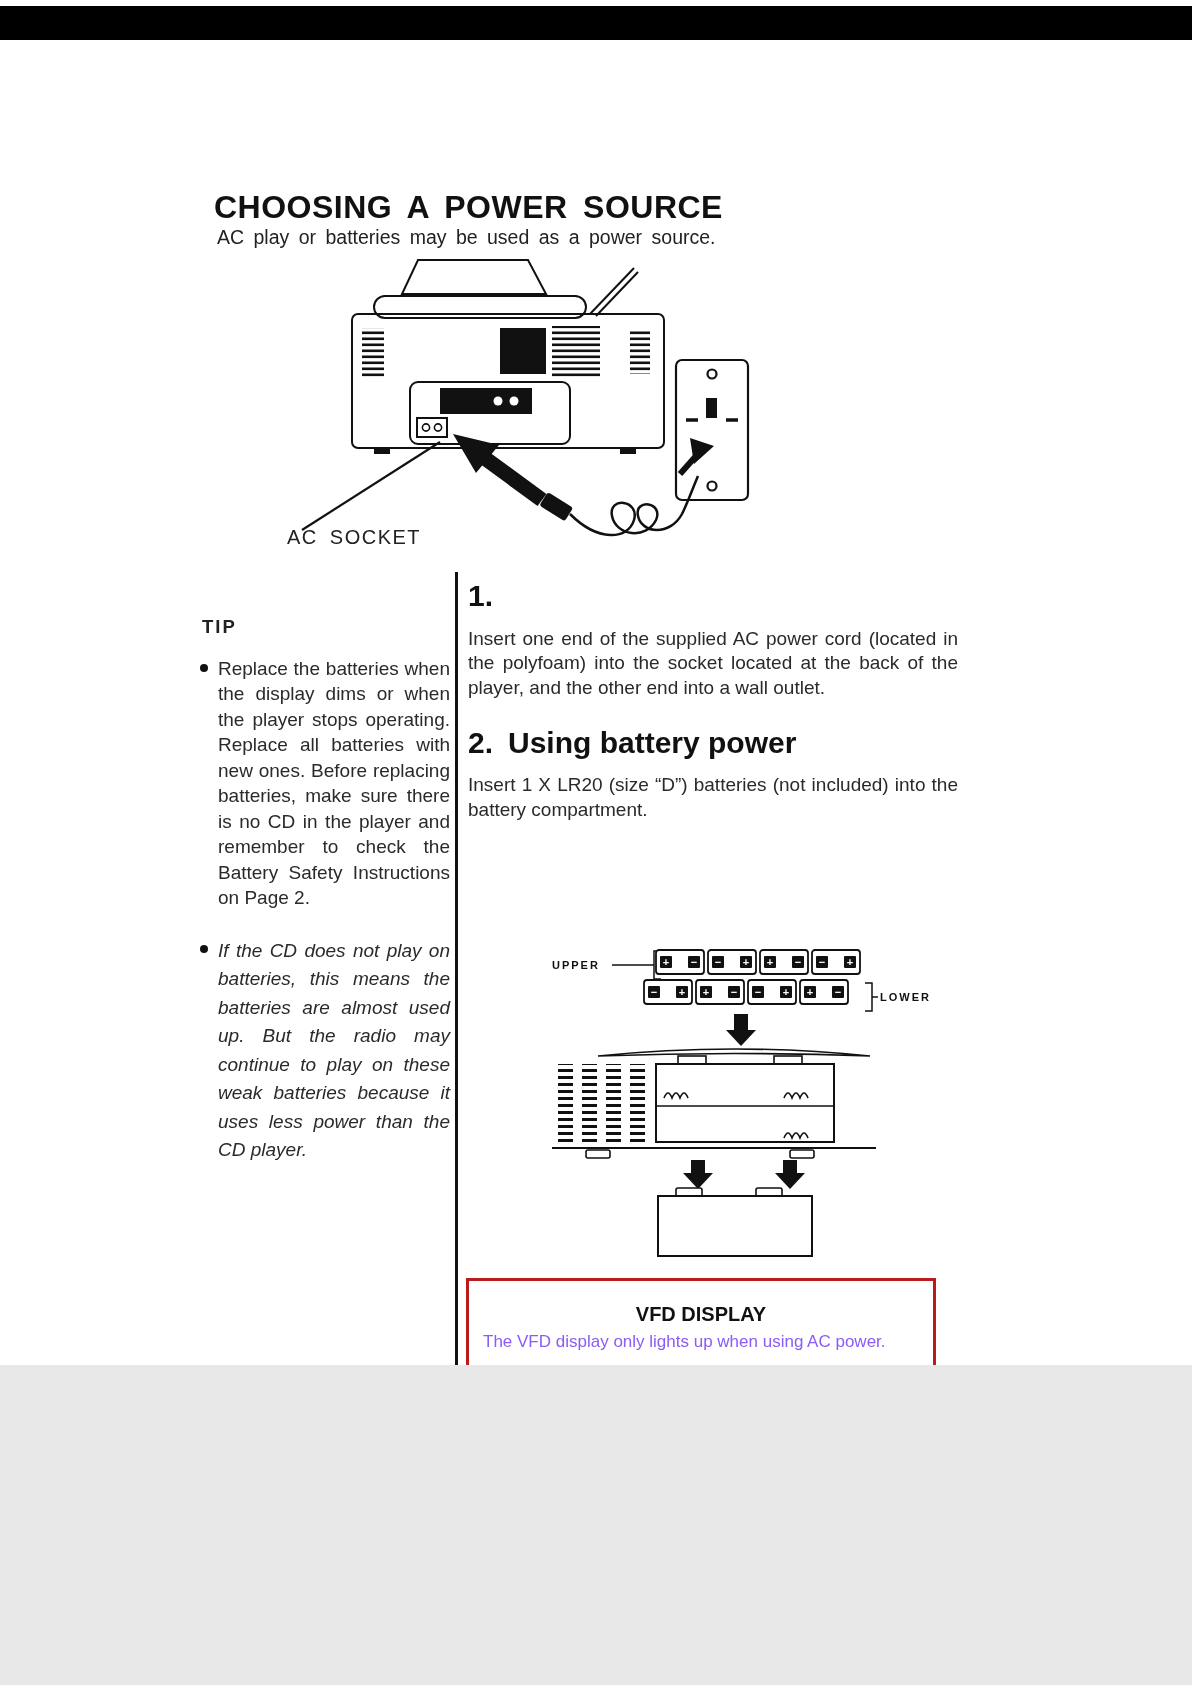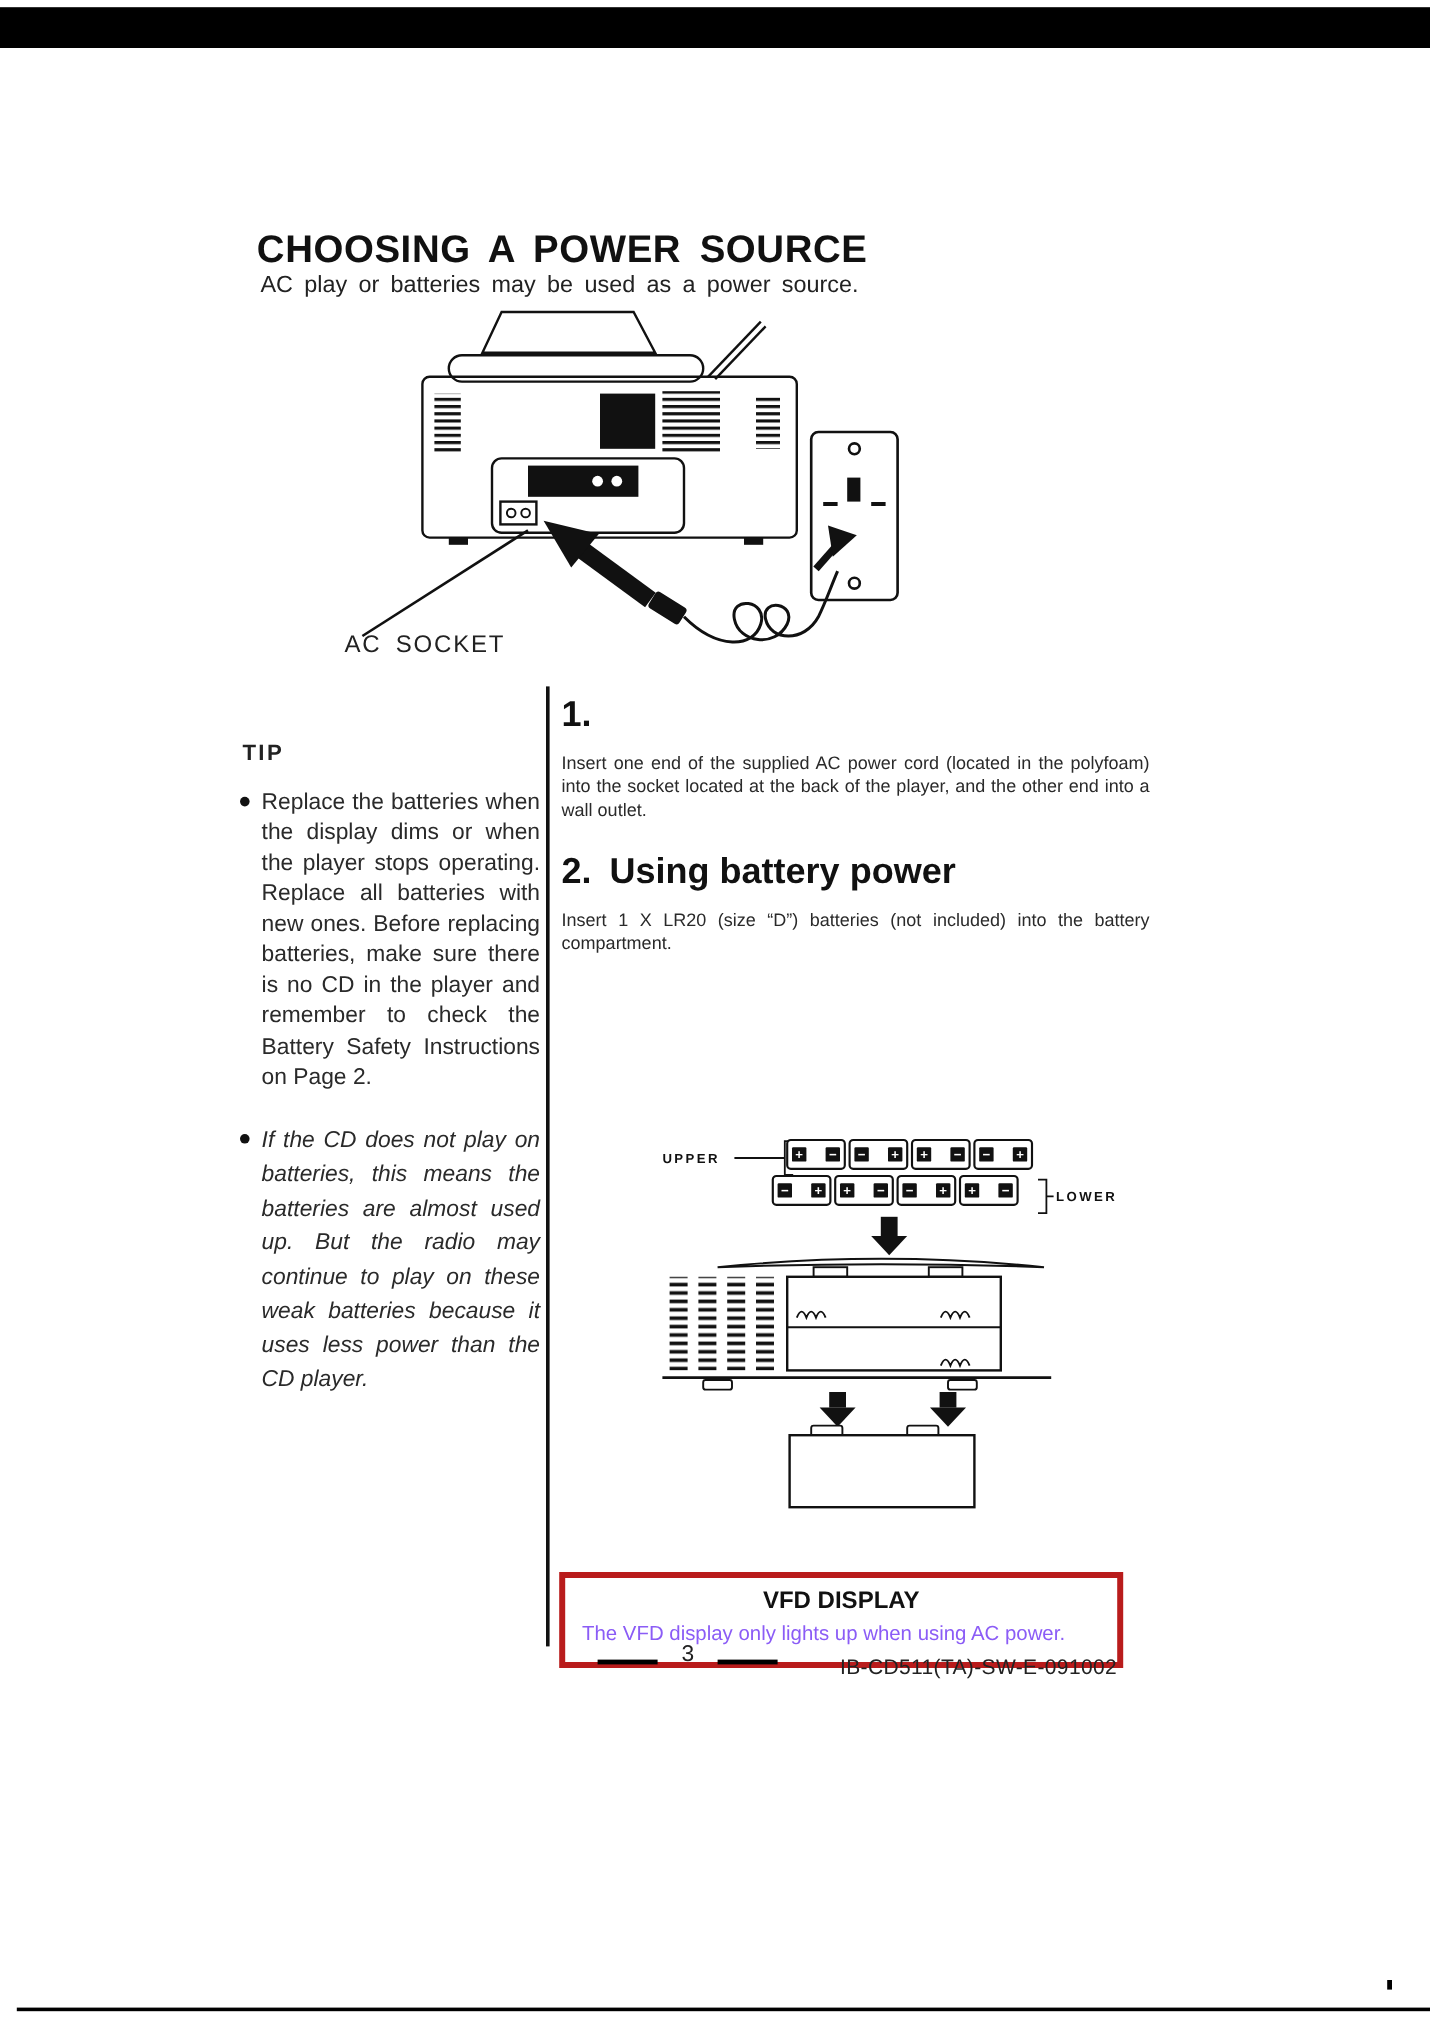--- a/index.html
+++ b/index.html
@@ -1,17 +1,17 @@
 <!DOCTYPE html>
 <html><head>
 <meta charset="utf-8">
 <style>
   html,body{margin:0;padding:0;background:#e8e8e8;}
   .page{
-    position:relative;width:1192px;height:1685px;background:#ffffff;
+    position:relative;width:1192px;height:1365px;background:#ffffff;
     font-family:"Liberation Sans",sans-serif;color:#1d1d1d;overflow:hidden;
     margin:0 auto;
   }
   .abs{position:absolute;}
   
   .topbar{left:0;top:6px;width:100%;height:34px;background:#000;}
   .bottomline{left:14px;top:1673px;width:1178px;height:3px;background:#000;}
   .cornerdot{left:1156px;top:1650px;width:4px;height:8px;background:#000;}
   
   .title{left:214px;top:168px;font-size:32px;font-weight:bold;letter-spacing:.5px;word-spacing:6px;color:#111;}
@@ -26,32 +26,32 @@
     position:relative;padding-left:18px;font-size:19px;line-height:1.34;
     text-align:justify;color:#2a2a2a;margin:0 0 26px 0;
   }
   .tip-list li.loose{line-height:1.5;font-style:italic;}
   .bullet-dot{position:absolute;left:0;top:8px;width:8px;height:8px;border-radius:50%;background:#111;}
   
   .right-col{left:468px;top:578px;width:490px;}
   .section-heading{display:flex;font-size:30px;font-weight:bold;line-height:1.22;color:#111;margin:0 0 12px 0;}
   .sec-num{width:40px;flex:0 0 auto;}
   .sec-title{max-width:406px;}
-  .body-text{font-size:15px;line-height:1.3;text-align:justify;margin:0 0 12px 0;color:#2a2a2a;}
+  .body-text{font-size:19px;line-height:1.3;text-align:justify;margin:0 0 12px 0;color:#2a2a2a;}
   .section-2{margin-top:24px;}
   
   .fig-ac{left:290px;top:252px;width:480px;height:290px;}
   .fig-battery{left:540px;top:948px;width:390px;height:310px;}
   svg{display:block;}
   .bcell{fill:#fff;stroke:#111;stroke-width:1.8;}
   .bsq{fill:#111;}
   .bsign{fill:#fff;font-family:"Liberation Sans",sans-serif;font-size:11px;font-weight:bold;text-anchor:middle;}
   .figlabel{fill:#111;font-family:"Liberation Sans",sans-serif;font-size:11px;font-weight:bold;letter-spacing:2px;}
   
-  .vfd-box{left:466px;top:1310px;width:470px;box-sizing:border-box;border:5px solid #b91c1c;padding:6px 14px 12px 14px;background:#fff;}
+  .vfd-box{left:466px;top:1278px;width:470px;box-sizing:border-box;border:3px solid #b91c1c;padding:20px 14px 12px 14px;background:#fff;}
   .vfd-head{text-align:center;font-size:20px;font-weight:bold;margin:2px 0 5px 0;color:#111;}
   .vfd-body{font-size:17px;line-height:1.3;text-align:justify;color:#8b5cf6;}
   
   .rule{height:4px;background:#000;top:1383px;width:50px;}
   .rule-left{left:498px;}
   .rule-right{left:598px;}
   .page-num{left:568px;top:1368px;font-size:19px;color:#222;}
   .doc-code{left:700px;top:1379px;font-size:17.5px;color:#222;letter-spacing:.3px;}
 </style>
 </head>

